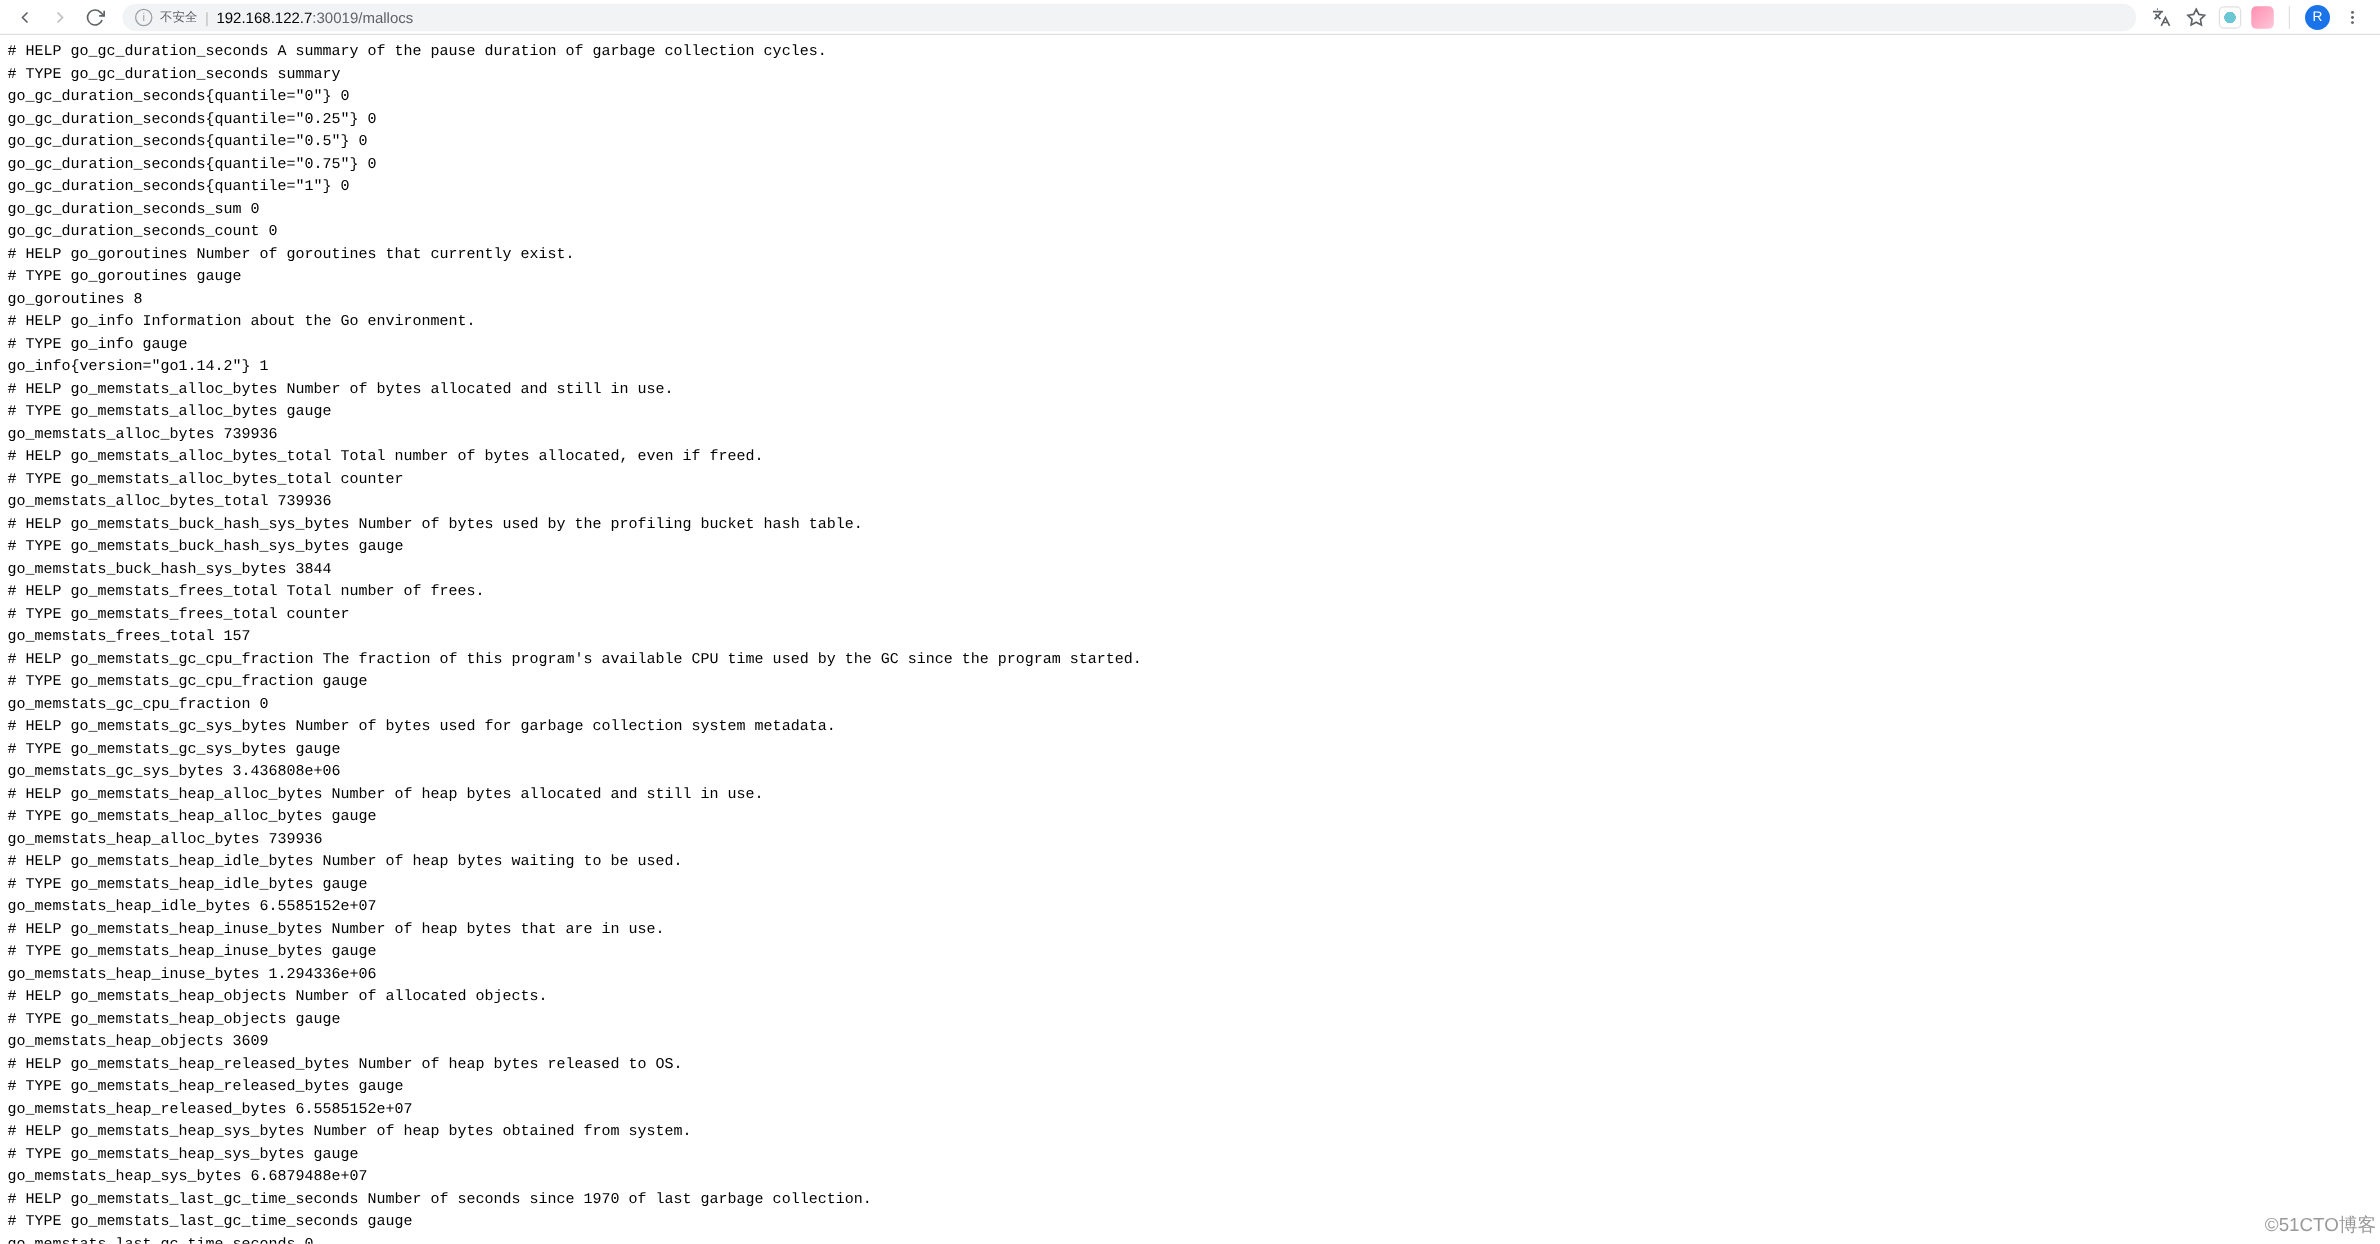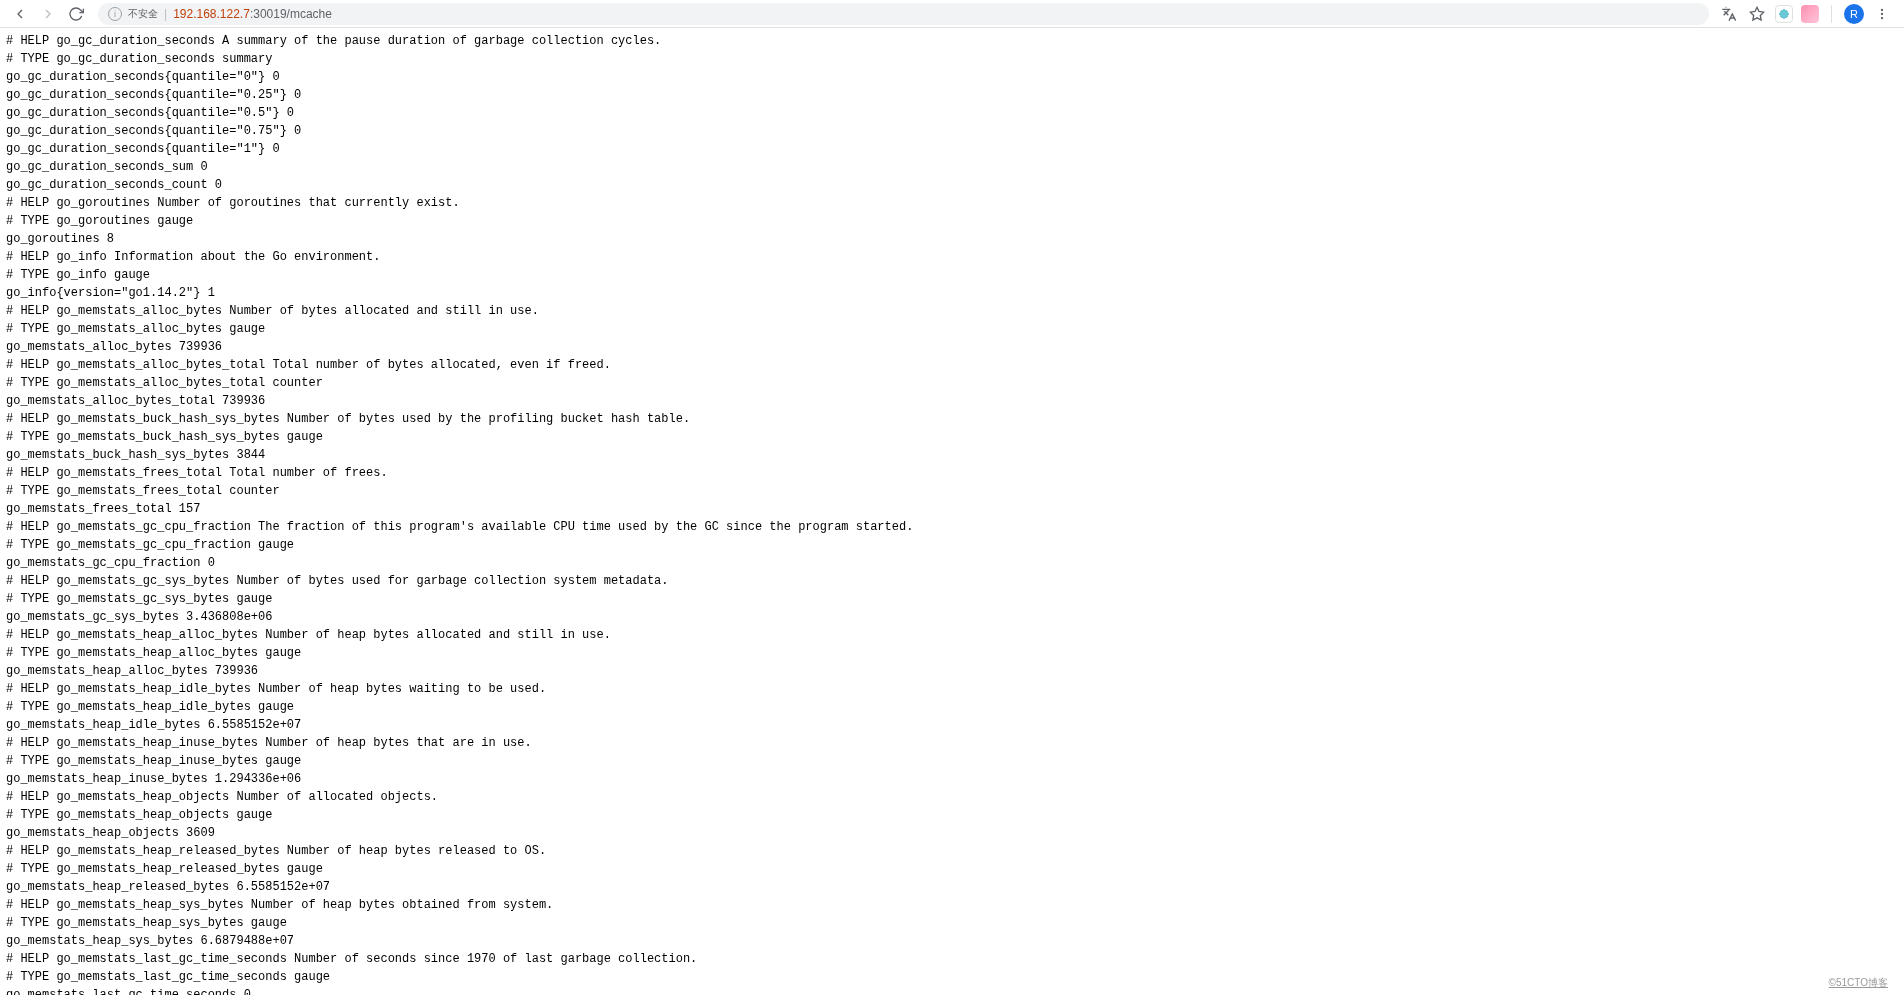--- a/index.html
+++ b/index.html
@@ -4,29 +4,29 @@
   <style>
     * { margin: 0; padding: 0; box-sizing: border-box; }
     body { font-family: -apple-system, BlinkMacSystemFont, "Segoe UI", Arial, sans-serif; background: #fff; overflow: hidden; width: 1904px; height: 995px; position: relative; }
     .toolbar { height: 28px; display: flex; align-items: center; padding: 0 8px; background: #fff; border-bottom: 1px solid #e0e0e0; gap: 4px; }
     .nav-btn { width: 24px; height: 24px; display: flex; align-items: center; justify-content: center; color: #5f6368; background: none; border: none; cursor: pointer; border-radius: 12px; }
     .nav-btn.disabled { color: #bdbdbd; cursor: default; }
     .addr-bar { flex: 1; height: 22px; display: flex; align-items: center; background: #f1f3f4; border-radius: 11px; padding: 0 10px; margin: 0 6px; font-size: 12px; color: #5f6368; gap: 6px; }
     .addr-info { width: 14px; height: 14px; border: 1px solid #9aa0a6; border-radius: 50%; display: inline-flex; align-items: center; justify-content: center; font-size: 9px; color: #9aa0a6; }
     .addr-warn { font-size: 10px; color: #5f6368; }
     .addr-sep { color: #bdbdbd; }
-    .addr-host { color: #c2410c; }
+    .addr-host { color: #000000; }
     .addr-path { color: #5f6368; }
     .tb-right { display: flex; align-items: center; gap: 8px; padding-right: 4px; }
     .tb-icon { width: 20px; height: 20px; display: flex; align-items: center; justify-content: center; color: #5f6368; }
     .tb-divider { width: 1px; height: 18px; background: #e0e0e0; margin: 0 4px; }
     .ext-ico { width: 18px; height: 18px; border-radius: 4px; }
     .avatar { width: 20px; height: 20px; border-radius: 50%; background: #1a73e8; color: #fff; display: flex; align-items: center; justify-content: center; font-size: 11px; font-weight: 500; }
     .metrics { font-family: "Consolas", "Courier New", monospace; font-size: 12px; line-height: 1.5; white-space: pre; padding: 4px 6px; color: #000; }
-    .watermark { position: absolute; right: 16px; bottom: 5px; font-size: 10px; color: #999; font-family: Arial, sans-serif; text-decoration: underline; }
+    .watermark { position: absolute; right: 3px; bottom: 5px; font-size: 15px; color: #999; font-family: Arial, sans-serif; }
   </style>
 </head>
 <body>
 
 <div class="toolbar">
   <button class="nav-btn">
     <svg width="16" height="16" viewBox="0 0 24 24" fill="none" stroke="currentColor" stroke-width="2">
         <polyline points="15 18 9 12 15 6"></polyline>
       </svg>
   </button>
@@ -39,21 +39,21 @@
     <svg width="16" height="16" viewBox="0 0 24 24" fill="none" stroke="currentColor" stroke-width="2">
         <path d="M23 4v6h-6"></path>
         <path d="M20.49 15a9 9 0 1 1-2.12-9.36L23 10"></path>
       </svg>
   </button>
   <div class="addr-bar">
     <span class="addr-info">i</span>
     <span class="addr-warn">不安全</span>
     <span class="addr-sep">|</span>
     <span>
-      <span class="addr-host">192.168.122.7</span><span class="addr-path">:30019/mcache</span>
+      <span class="addr-host">192.168.122.7</span><span class="addr-path">:30019/mallocs</span>
     </span>
   </div>
   <div class="tb-right">
     <span class="tb-icon">
       <svg width="16" height="16" viewBox="0 0 24 24" fill="none" stroke="currentColor" stroke-width="2">
           <path d="M5 8l6 6M4 14l6-6 2-3M2 5h12M7 2h1M22 22l-5-10-5 10M14 18h6"></path>
         </svg>
     </span>
     <span class="tb-icon">
       <svg width="16" height="16" viewBox="0 0 24 24" fill="none" stroke="currentColor" stroke-width="2">

